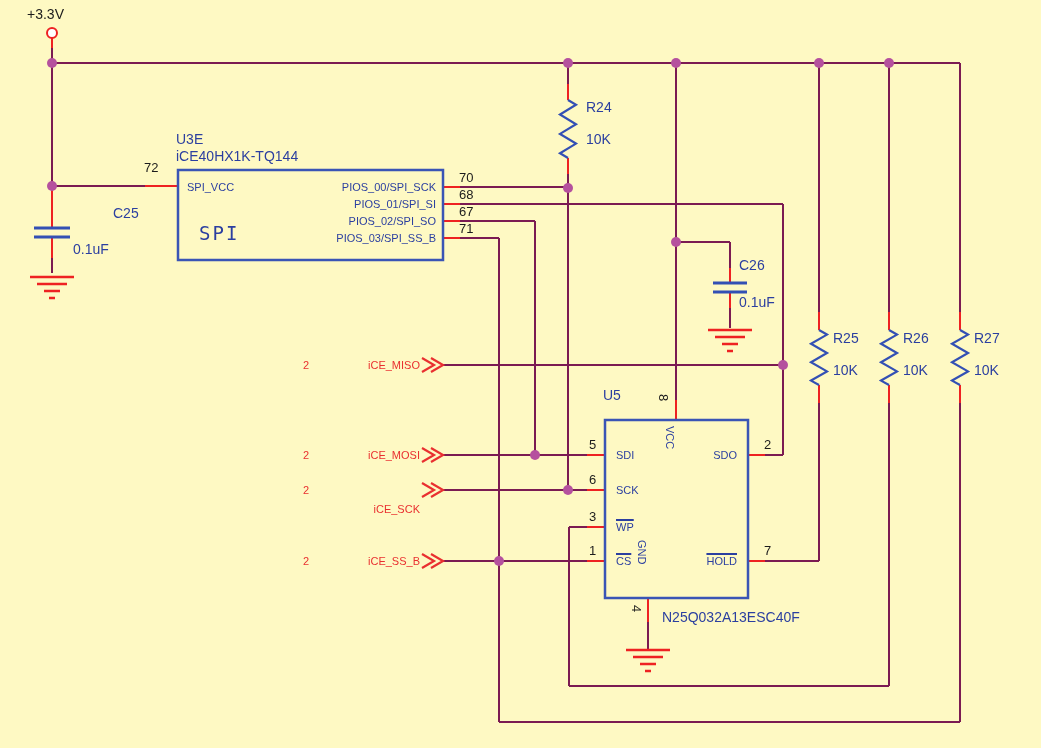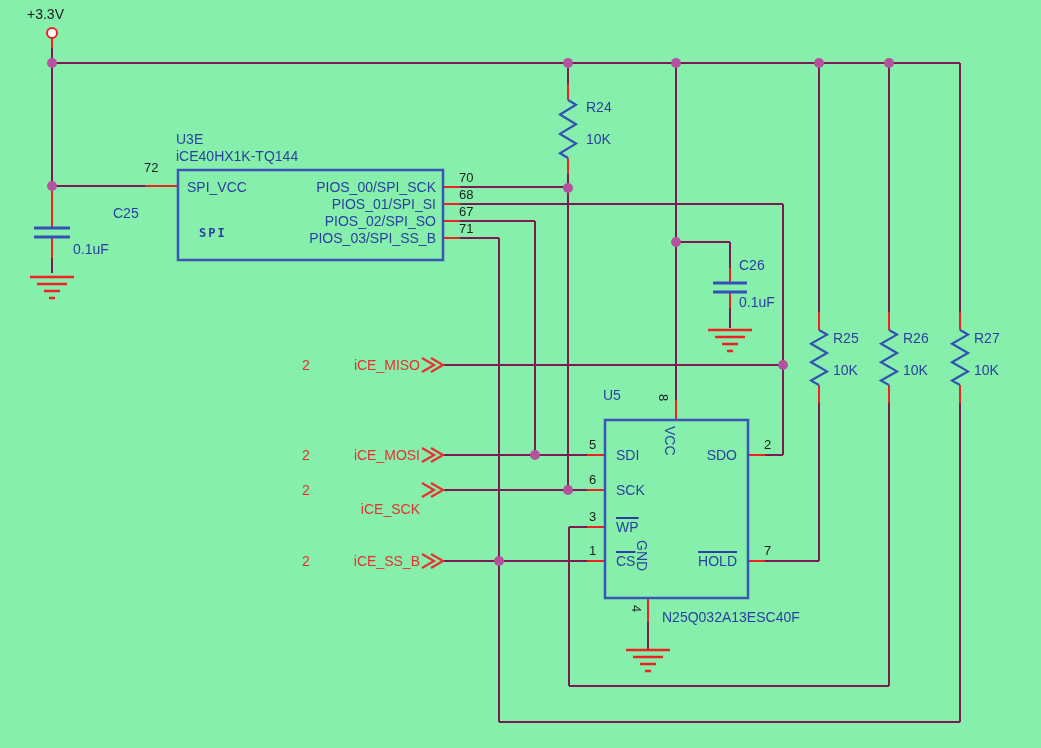--- a/index.html
+++ b/index.html
@@ -1,28 +1,28 @@
 <!DOCTYPE html>
 <html><head>
 <meta charset="utf-8">
 <style>
   html,body{margin:0;padding:0;background:#ffffff;}
-  .canvas{position:relative;width:1041px;height:748px;background:#86efac;
+  .canvas{position:relative;width:1041px;height:748px;background:#fef9c3;
           font-family:"Liberation Sans",sans-serif;overflow:hidden;}
   .canvas svg{position:absolute;left:0;top:0;}
-  .lbl{position:absolute;white-space:nowrap;font-size:14px;line-height:14px;color:#1c1c1c;}
+  .lbl{position:absolute;white-space:nowrap;font-size:11px;line-height:14px;color:#1c1c1c;}
   .blue{color:#2b3fa0;}
   .red{color:#e93030;}
   .sm{font-size:13px;}
   .ref{font-size:14px;}
   .pname-r{width:155px;text-align:right;}
   .vert{writing-mode:vertical-rl;}
   .ovl{text-decoration:overline;text-decoration-thickness:1.5px;}
   .spi-bold{font-family:"DejaVu Sans Mono","Liberation Mono",monospace;
-            font-weight:bold;font-size:12px;letter-spacing:2px;}
+            font-weight:normal;font-size:19px;letter-spacing:2px;}
 </style>
 </head>
 <body>
 
 <div class="canvas">
 
   <svg width="1041" height="748" viewBox="0 0 1041 748">
 
     <path stroke="#7b1b52" stroke-width="2" fill="none" d="M52 48 V186 M52 63 H960 M52 186 H145
          M568 63 V84 M568 174 V490

